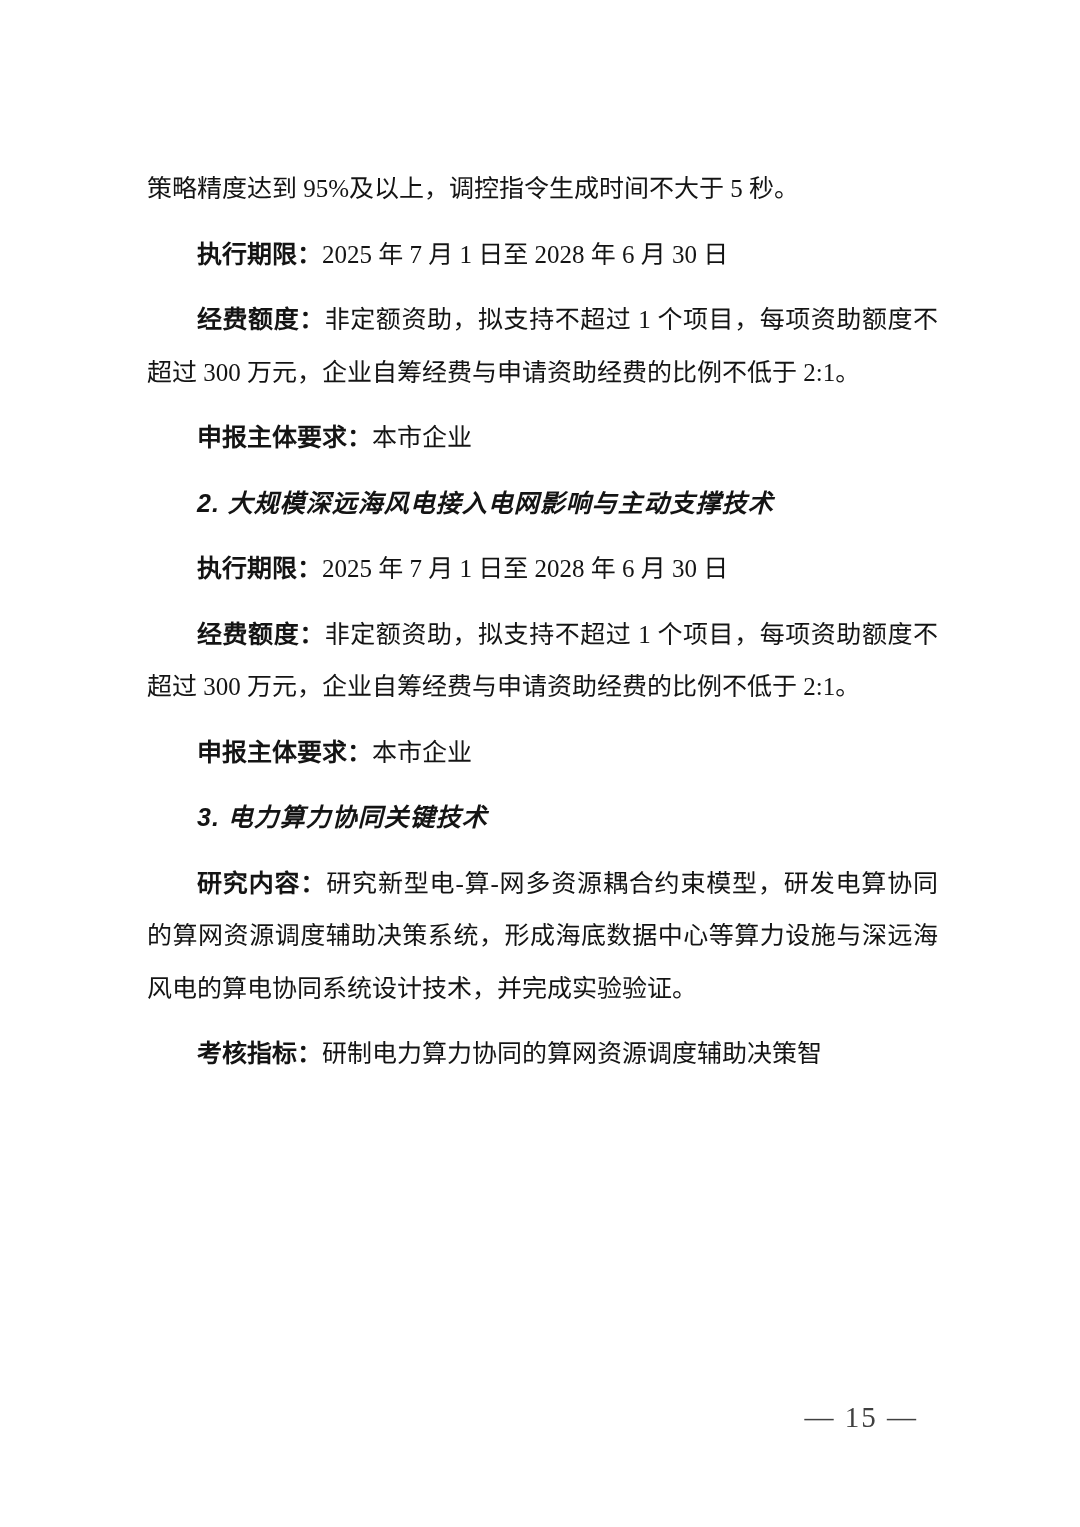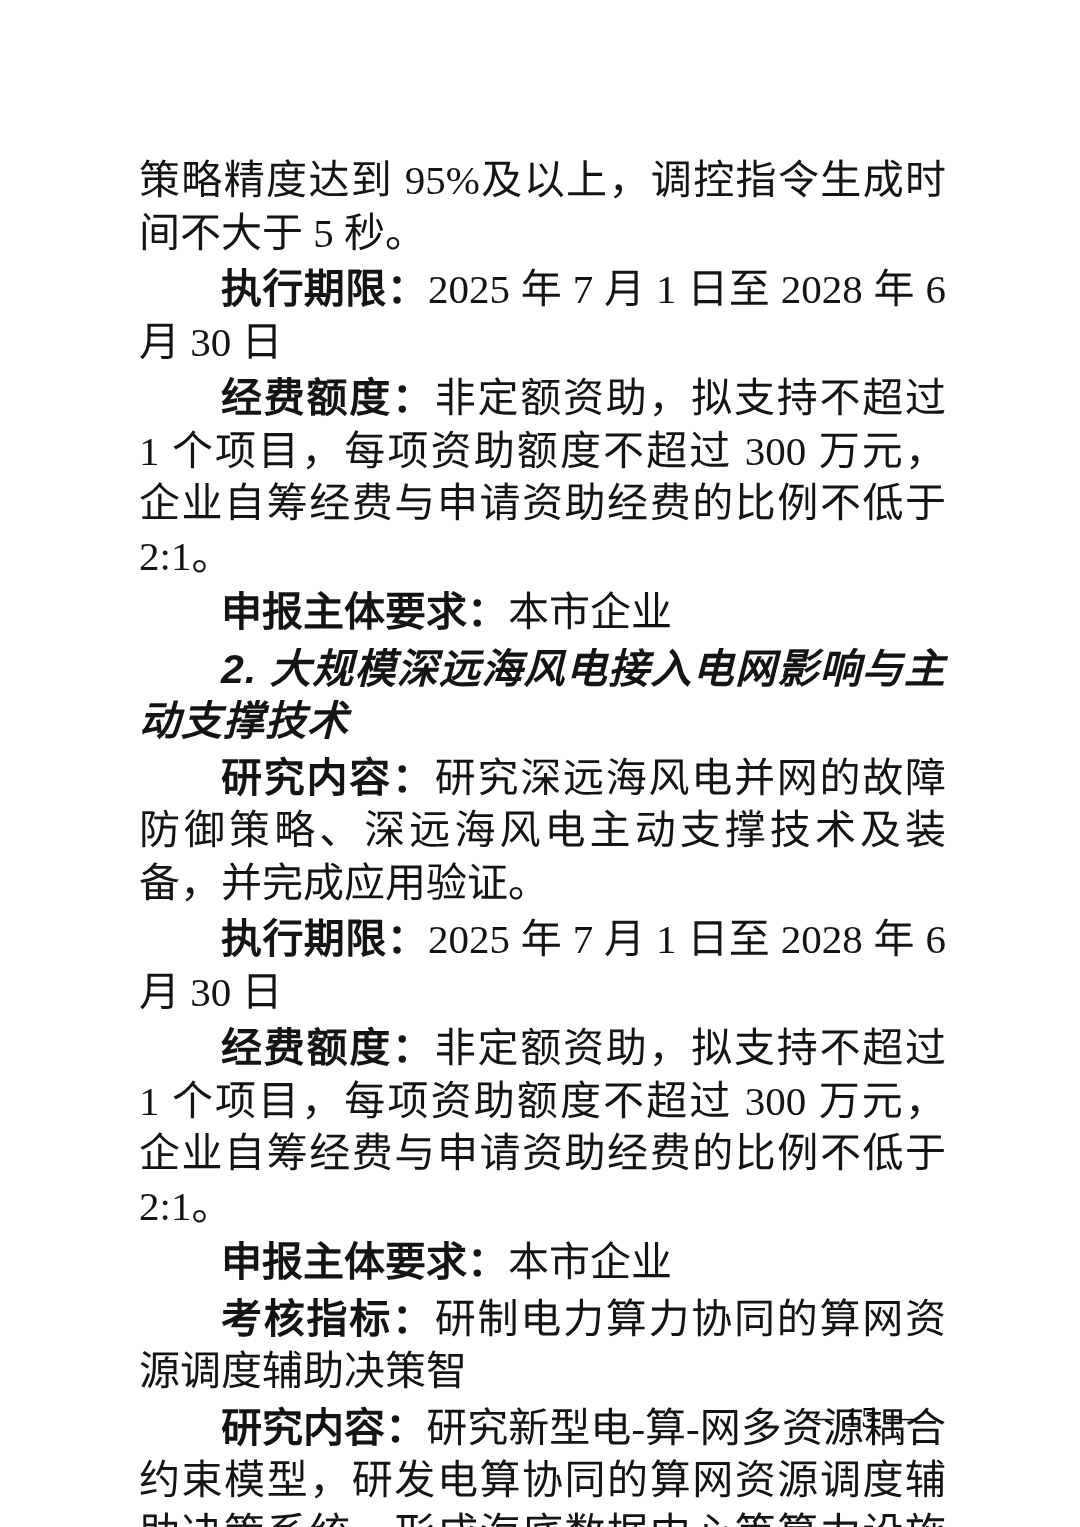--- a/index.html
+++ b/index.html
@@ -15,22 +15,22 @@
     color: #141414;
     overflow: hidden;
   }
   .content {
     position: absolute;
     left: 135px;
     top: 150px;
     width: 815px;
   }
   .para {
-    margin: 4px;
-    font-size: 41px;
+    margin: 12px;
+    font-size: 25px;
     line-height: 52.5px;
     text-align: justify;
     text-indent: 2em;
     word-break: break-all;
   }
   .para.no-indent {
     text-indent: 0;
   }
   .label {
     font-weight: 700;
@@ -40,47 +40,47 @@
     letter-spacing: 1px;
     font-style: italic;
   }
   .footer {
     position: absolute;
     top: 1400px;
     right: 162px;
     font-size: 29px;
     line-height: 34px;
     letter-spacing: 2px;
-    color: #000000;
+    color: #404040;
   }
 </style>
 </head>
 <body>
 
 <div class="content">
 
   <p class="para no-indent"><span class="label"></span><span>策略精度达到 95%及以上，调控指令生成时间不大于 5 秒。</span></p>
 
   <p class="para"><span class="label">执行期限：</span><span>2025 年 7 月 1 日至 2028 年 6 月 30 日</span></p>
 
   <p class="para"><span class="label">经费额度：</span><span>非定额资助，拟支持不超过 1 个项目，每项资助额度不超过 300 万元，企业自筹经费与申请资助经费的比例不低于 2:1。</span></p>
 
   <p class="para"><span class="label">申报主体要求：</span><span>本市企业</span></p>
 
   <p class="para heading"><span class="label">2. 大规模深远海风电接入电网影响与主动支撑技术</span><span></span></p>
 
-  <p class="para"><span class="label">研究内容：</span><span>研究深远海风电并网的故障防御策略、深远海风电主动支撑技术及装备，并完成应用验证。</span></p>
 
 
   <p class="para"><span class="label">执行期限：</span><span>2025 年 7 月 1 日至 2028 年 6 月 30 日</span></p>
 
   <p class="para"><span class="label">经费额度：</span><span>非定额资助，拟支持不超过 1 个项目，每项资助额度不超过 300 万元，企业自筹经费与申请资助经费的比例不低于 2:1。</span></p>
 
   <p class="para"><span class="label">申报主体要求：</span><span>本市企业</span></p>
 
+  <p class="para heading"><span class="label">3. 电力算力协同关键技术</span><span></span></p>
+
+  <p class="para"><span class="label">研究内容：</span><span>研究新型电-算-网多资源耦合约束模型，研发电算协同的算网资源调度辅助决策系统，形成海底数据中心等算力设施与深远海风电的算电协同系统设计技术，并完成实验验证。</span></p>
 
   <p class="para"><span class="label">考核指标：</span><span>研制电力算力协同的算网资源调度辅助决策智</span></p>
-
-  <p class="para"><span class="label">研究内容：</span><span>研究新型电-算-网多资源耦合约束模型，研发电算协同的算网资源调度辅助决策系统，形成海底数据中心等算力设施与深远海风电的算电协同系统设计技术，并完成实验验证。</span></p>
 
 </div>
 
 <div class="footer">— 15 —</div>
 
 </body></html>

